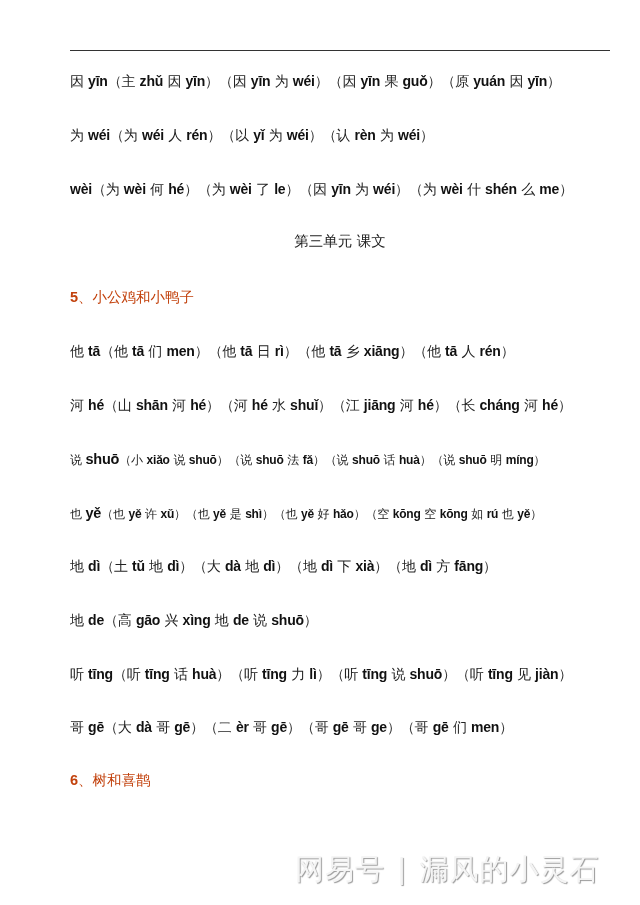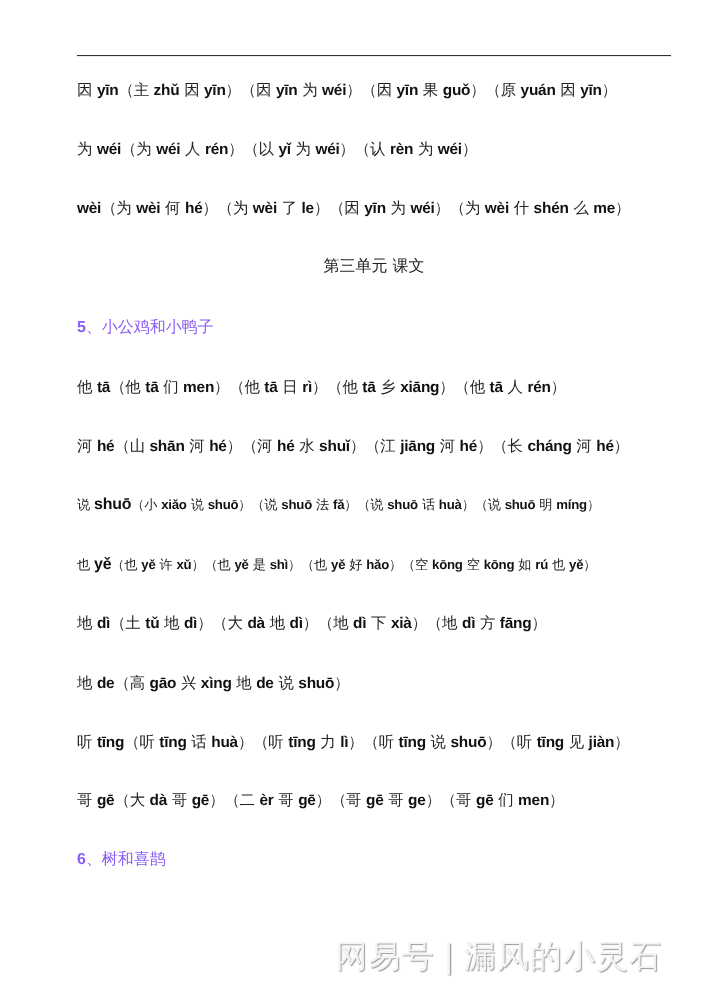--- a/index.html
+++ b/index.html
@@ -53,36 +53,37 @@
       width: 680px;
       text-align: center;
       font-size: 14.5px;
       color: #222222;
       font-family: "DejaVu Serif", "Liberation Serif", serif;
     }
     .section-head {
       position: absolute;
       left: 70px;
       font-size: 14.5px;
-      color: #8b5cf6;
+      color: #c2410c;
       white-space: nowrap;
     }
     .section-head .num {
       font-weight: bold;
       font-family: "Liberation Sans", sans-serif;
     }
     .watermark {
       position: absolute;
-      left: 305px;
+      left: 295px;
       top: 850px;
       font-size: 29px;
       color: #f4f4f4;
       letter-spacing: 1px;
       text-shadow: 1px 1px 1px #9a9a9a, -1px -1px 0 #ffffff;
       white-space: nowrap;
+      font-family: Liberation Mono, monospace;
     }
     .watermark .sep {
       margin: 0 8px;
     }
   </style>
 </head>
 <body>
 
 <div class="top-rule"></div>
 

